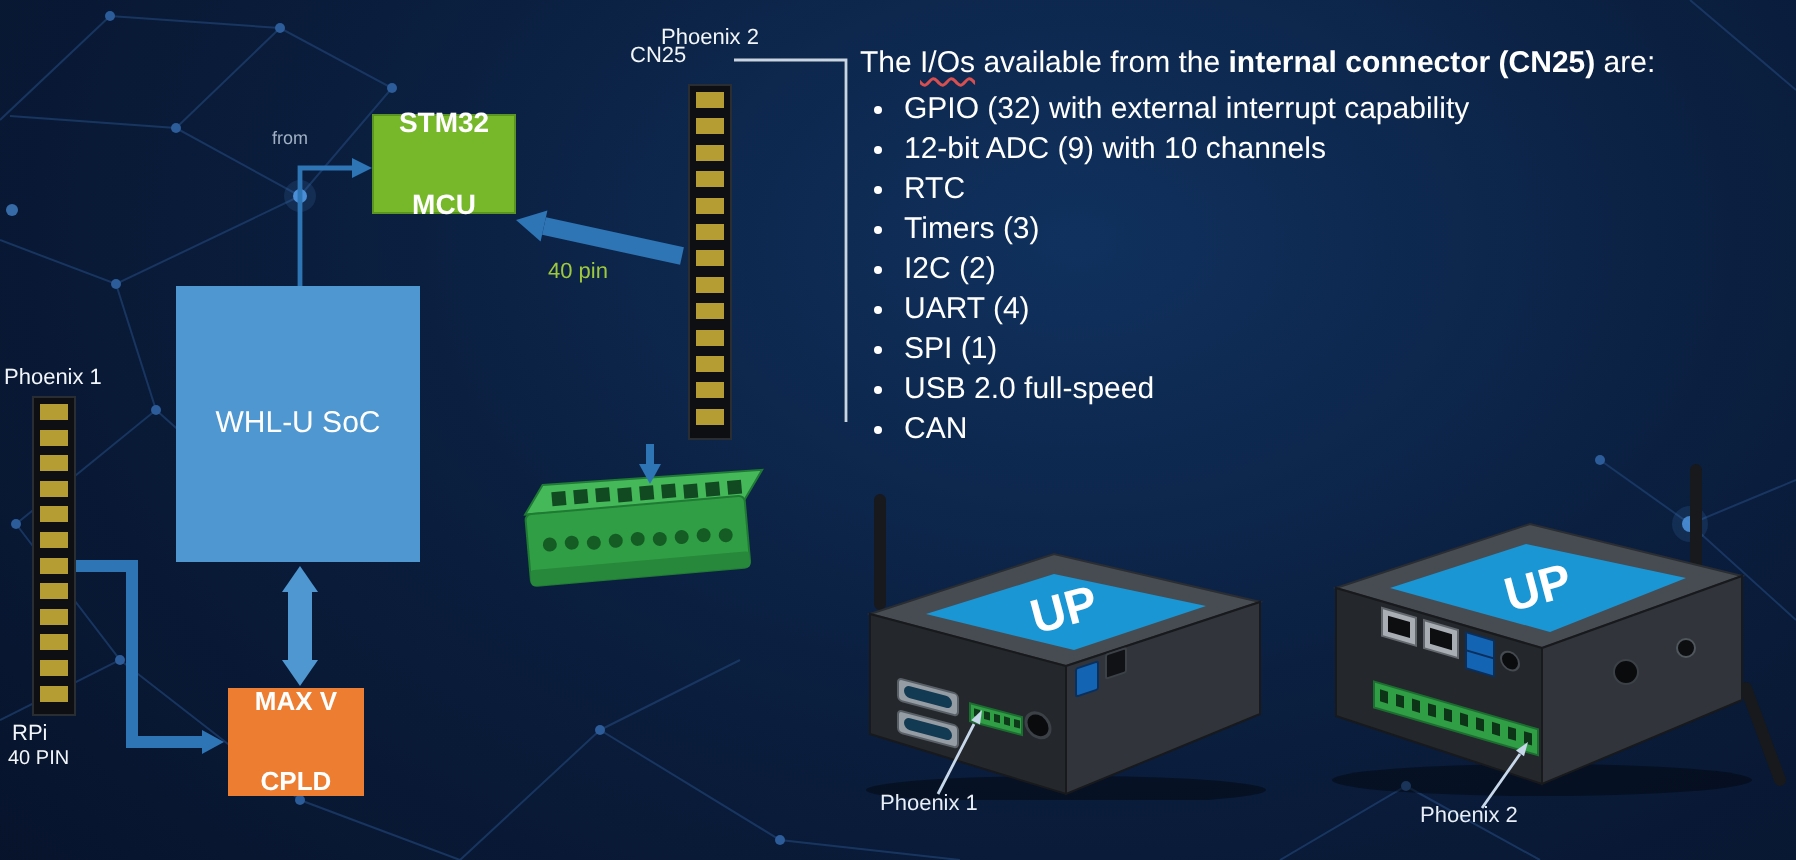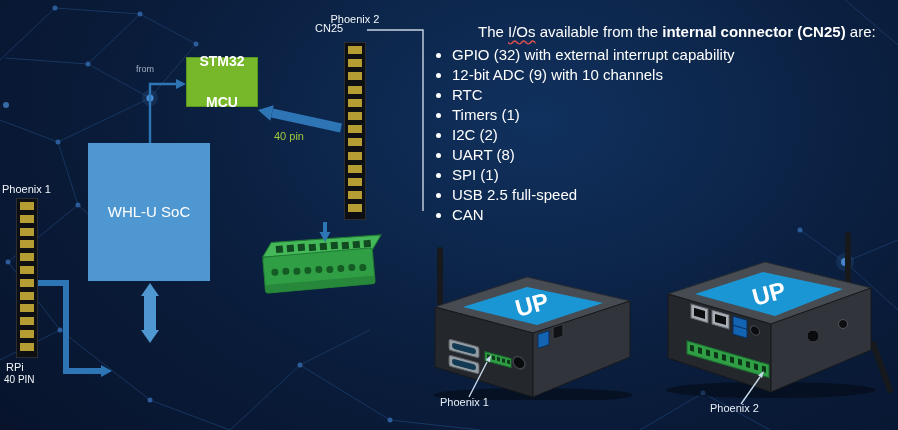--- a/index.html
+++ b/index.html
@@ -37,21 +37,21 @@
   .cn25-top{left:315px;top:13px;width:80px;text-align:center;}
   .cn25-sub{left:315px;top:22px;width:80px;text-align:left;}
   .p1lbl{left:2px;top:183px;width:60px;}
   .rpi{left:6px;top:361px;}
   .rpipins{left:4px;top:374px;font-size:10px;}
   .bus40{left:274px;top:130px;color:var(--labelgreen,#9fc93c);}
   .espi{left:136px;top:64px;font-size:9px;color:#9fb0c4;}
 
   
   .info{left:430px;top:22px;width:460px;z-index:3;}
-  .info-title{font-size:15px;line-height:20px;margin-left:48px;}
+  .info-title{font-size:15px;line-height:20px;}
   .info-title .b{font-weight:bold;}
   .wavy{text-decoration-line:underline;text-decoration-style:wavy;text-decoration-color:#d94f4f;text-underline-offset:2px;}
   .info-list{margin:3px 0 12px 0;padding-left:22px;list-style:disc;}
   .info-list li{font-size:15px;line-height:20px;}
 
   
   .dev1{left:415px;top:245px;}
   .dev2{left:643px;top:232px;}
   .dev-label{z-index:3;font-size:11px;color:#e8eef5;}
   .dev1-label{left:440px;top:396px;}
@@ -234,37 +234,41 @@
   <div class="lbl rpi">RPi</div>
   <div class="lbl rpipins">40 PIN</div>
 
   <div class="box stm32">
     <div>STM32</div>
     <div>MCU</div>
   </div>
   <div class="box soc">
     <span>WHL-U SoC</span>
   </div>
+  <div class="box cpld">
+    <div>MAX V</div>
+    <div>CPLD</div>
+  </div>
 
   <div class="lbl bus40">40 pin</div>
   <div class="lbl espi">from</div>
 
   <div class="info">
     <div class="info-title">
       <span>The </span><span class="wavy">I/Os</span><span> available from the </span><span class="b">internal connector (CN25)</span><span> are:</span>
     </div>
     <ul class="info-list">
       <li>GPIO (32) with external interrupt capability</li>
       <li>12-bit ADC (9) with 10 channels</li>
       <li>RTC</li>
-      <li>Timers (1)</li>
+      <li>Timers (3)</li>
       <li>I2C (2)</li>
-      <li>UART (8)</li>
+      <li>UART (4)</li>
       <li>SPI (1)</li>
-      <li>USB 2.5 full-speed</li>
+      <li>USB 2.0 full-speed</li>
       <li>CAN</li>
     </ul>
   </div>
 
   <div class="dev-label dev1-label">Phoenix 1</div>
   <div class="dev-label dev2-label">Phoenix 2</div>
 
 </div>
 
 </body></html>

